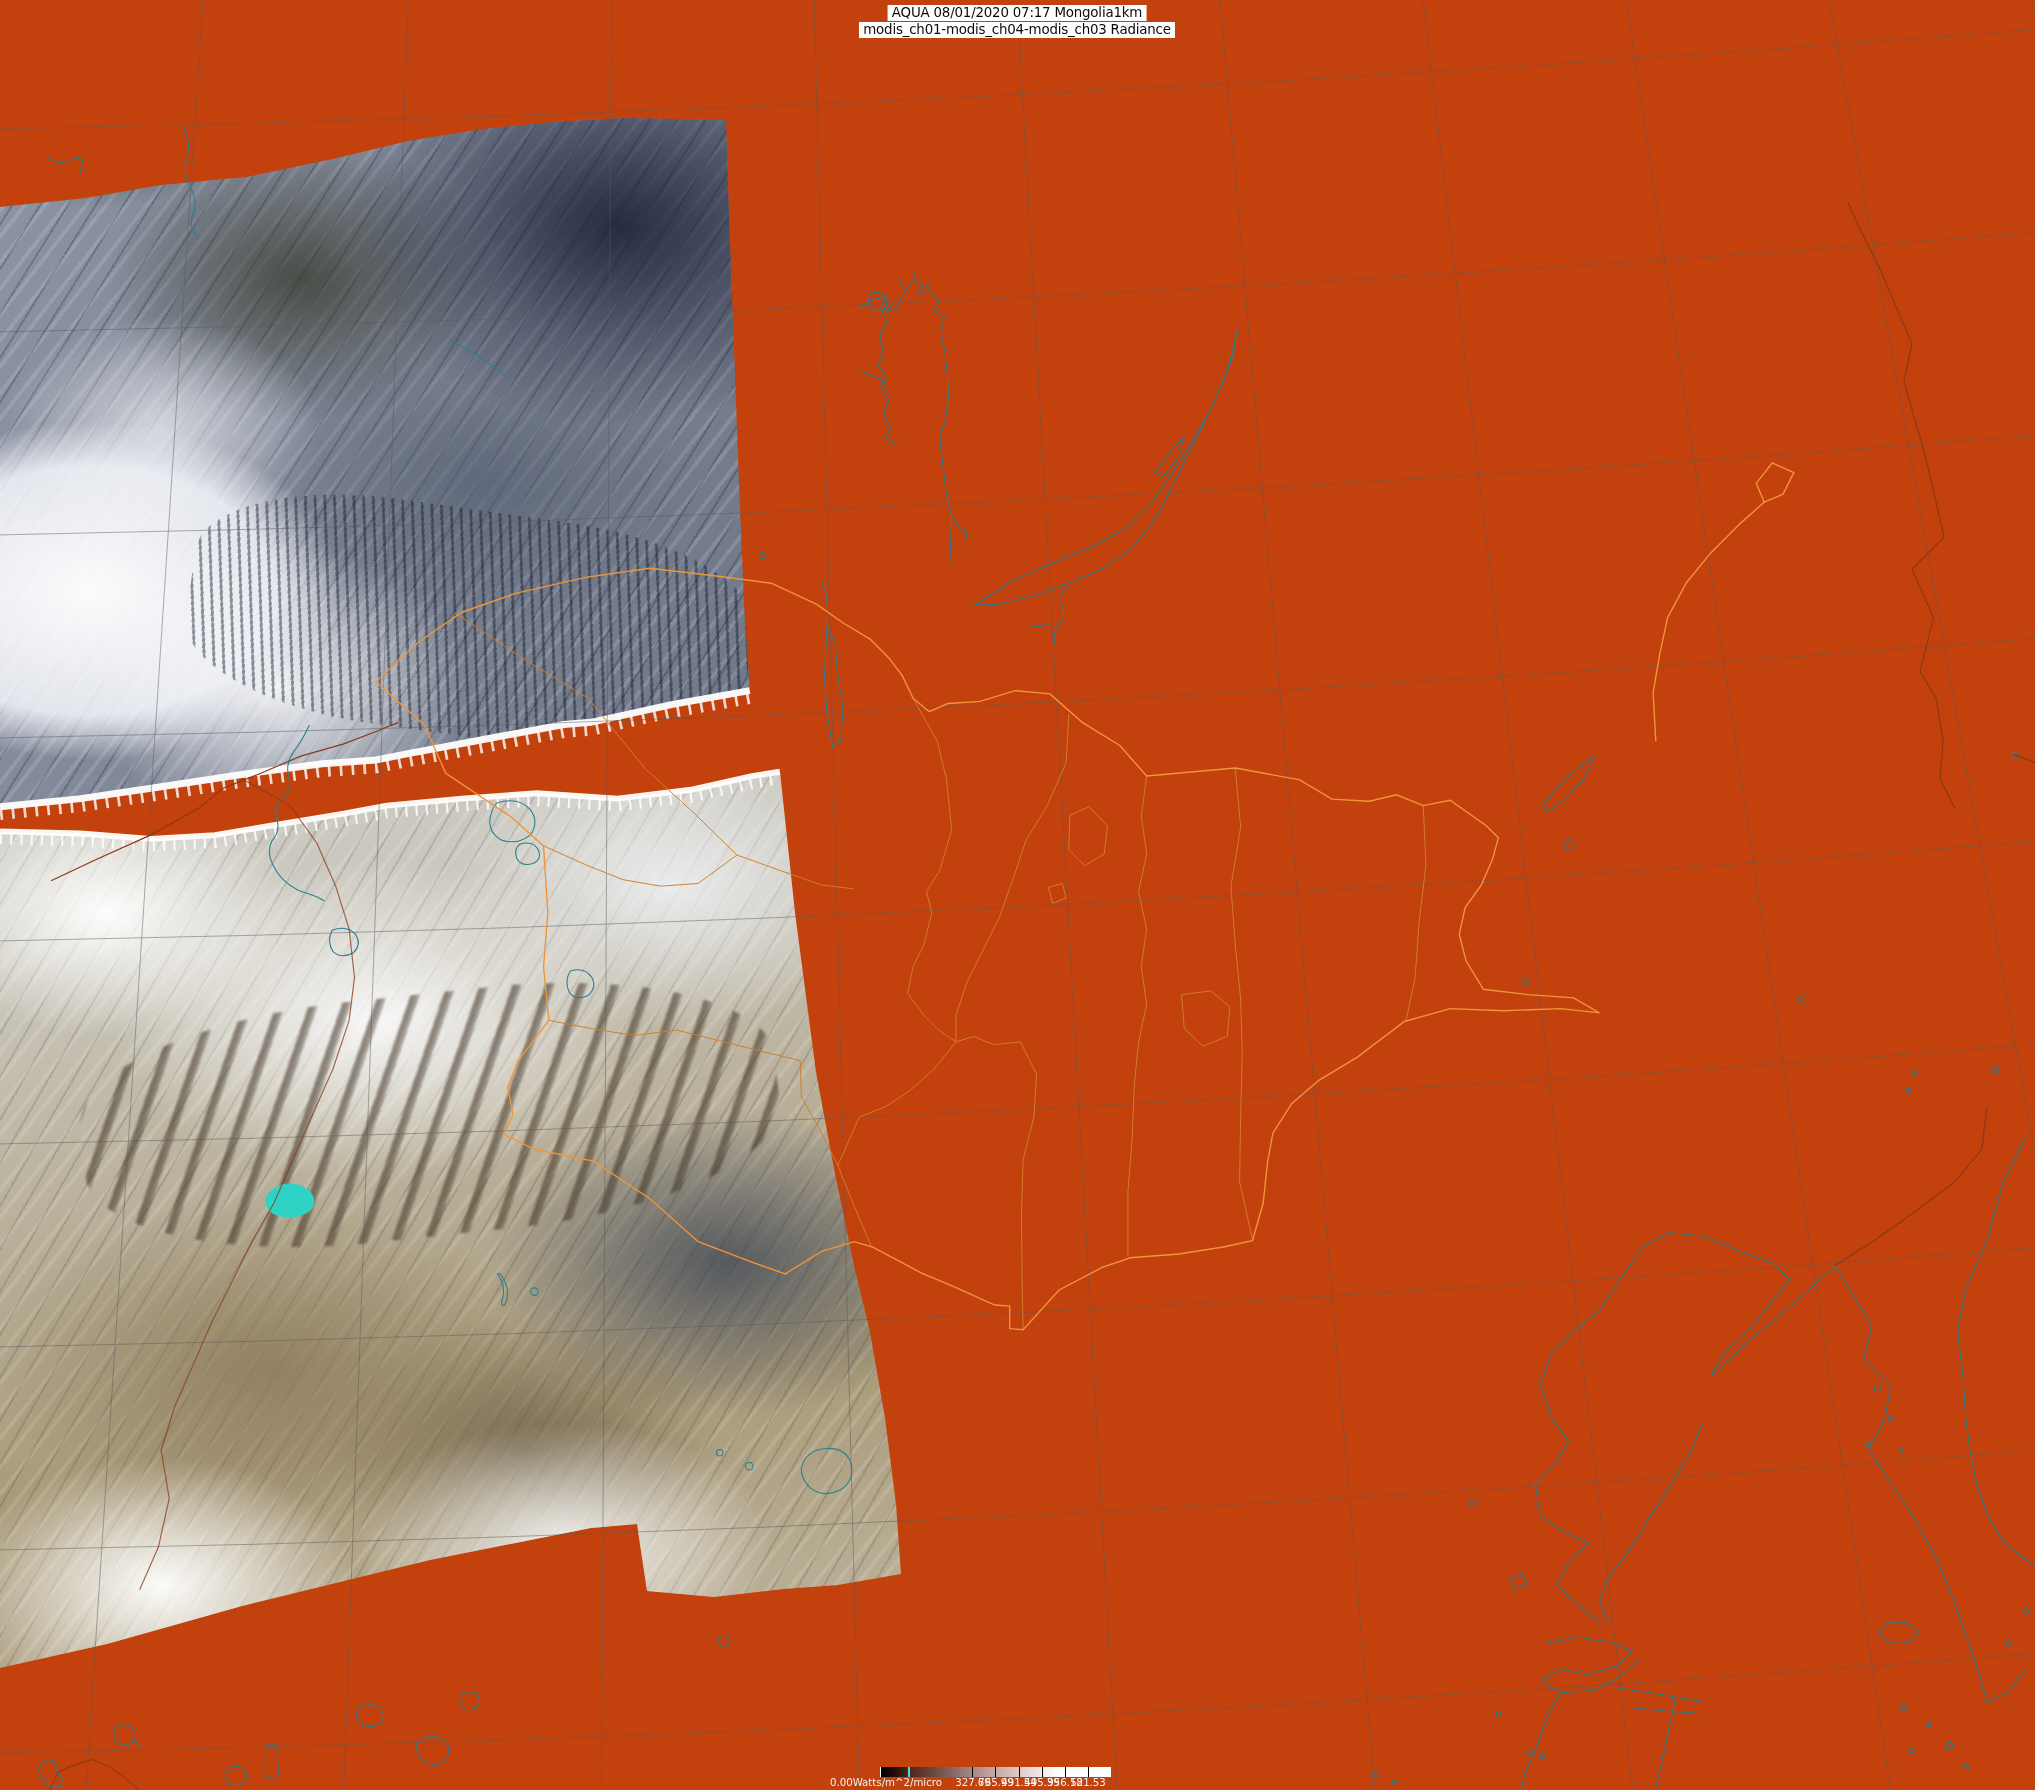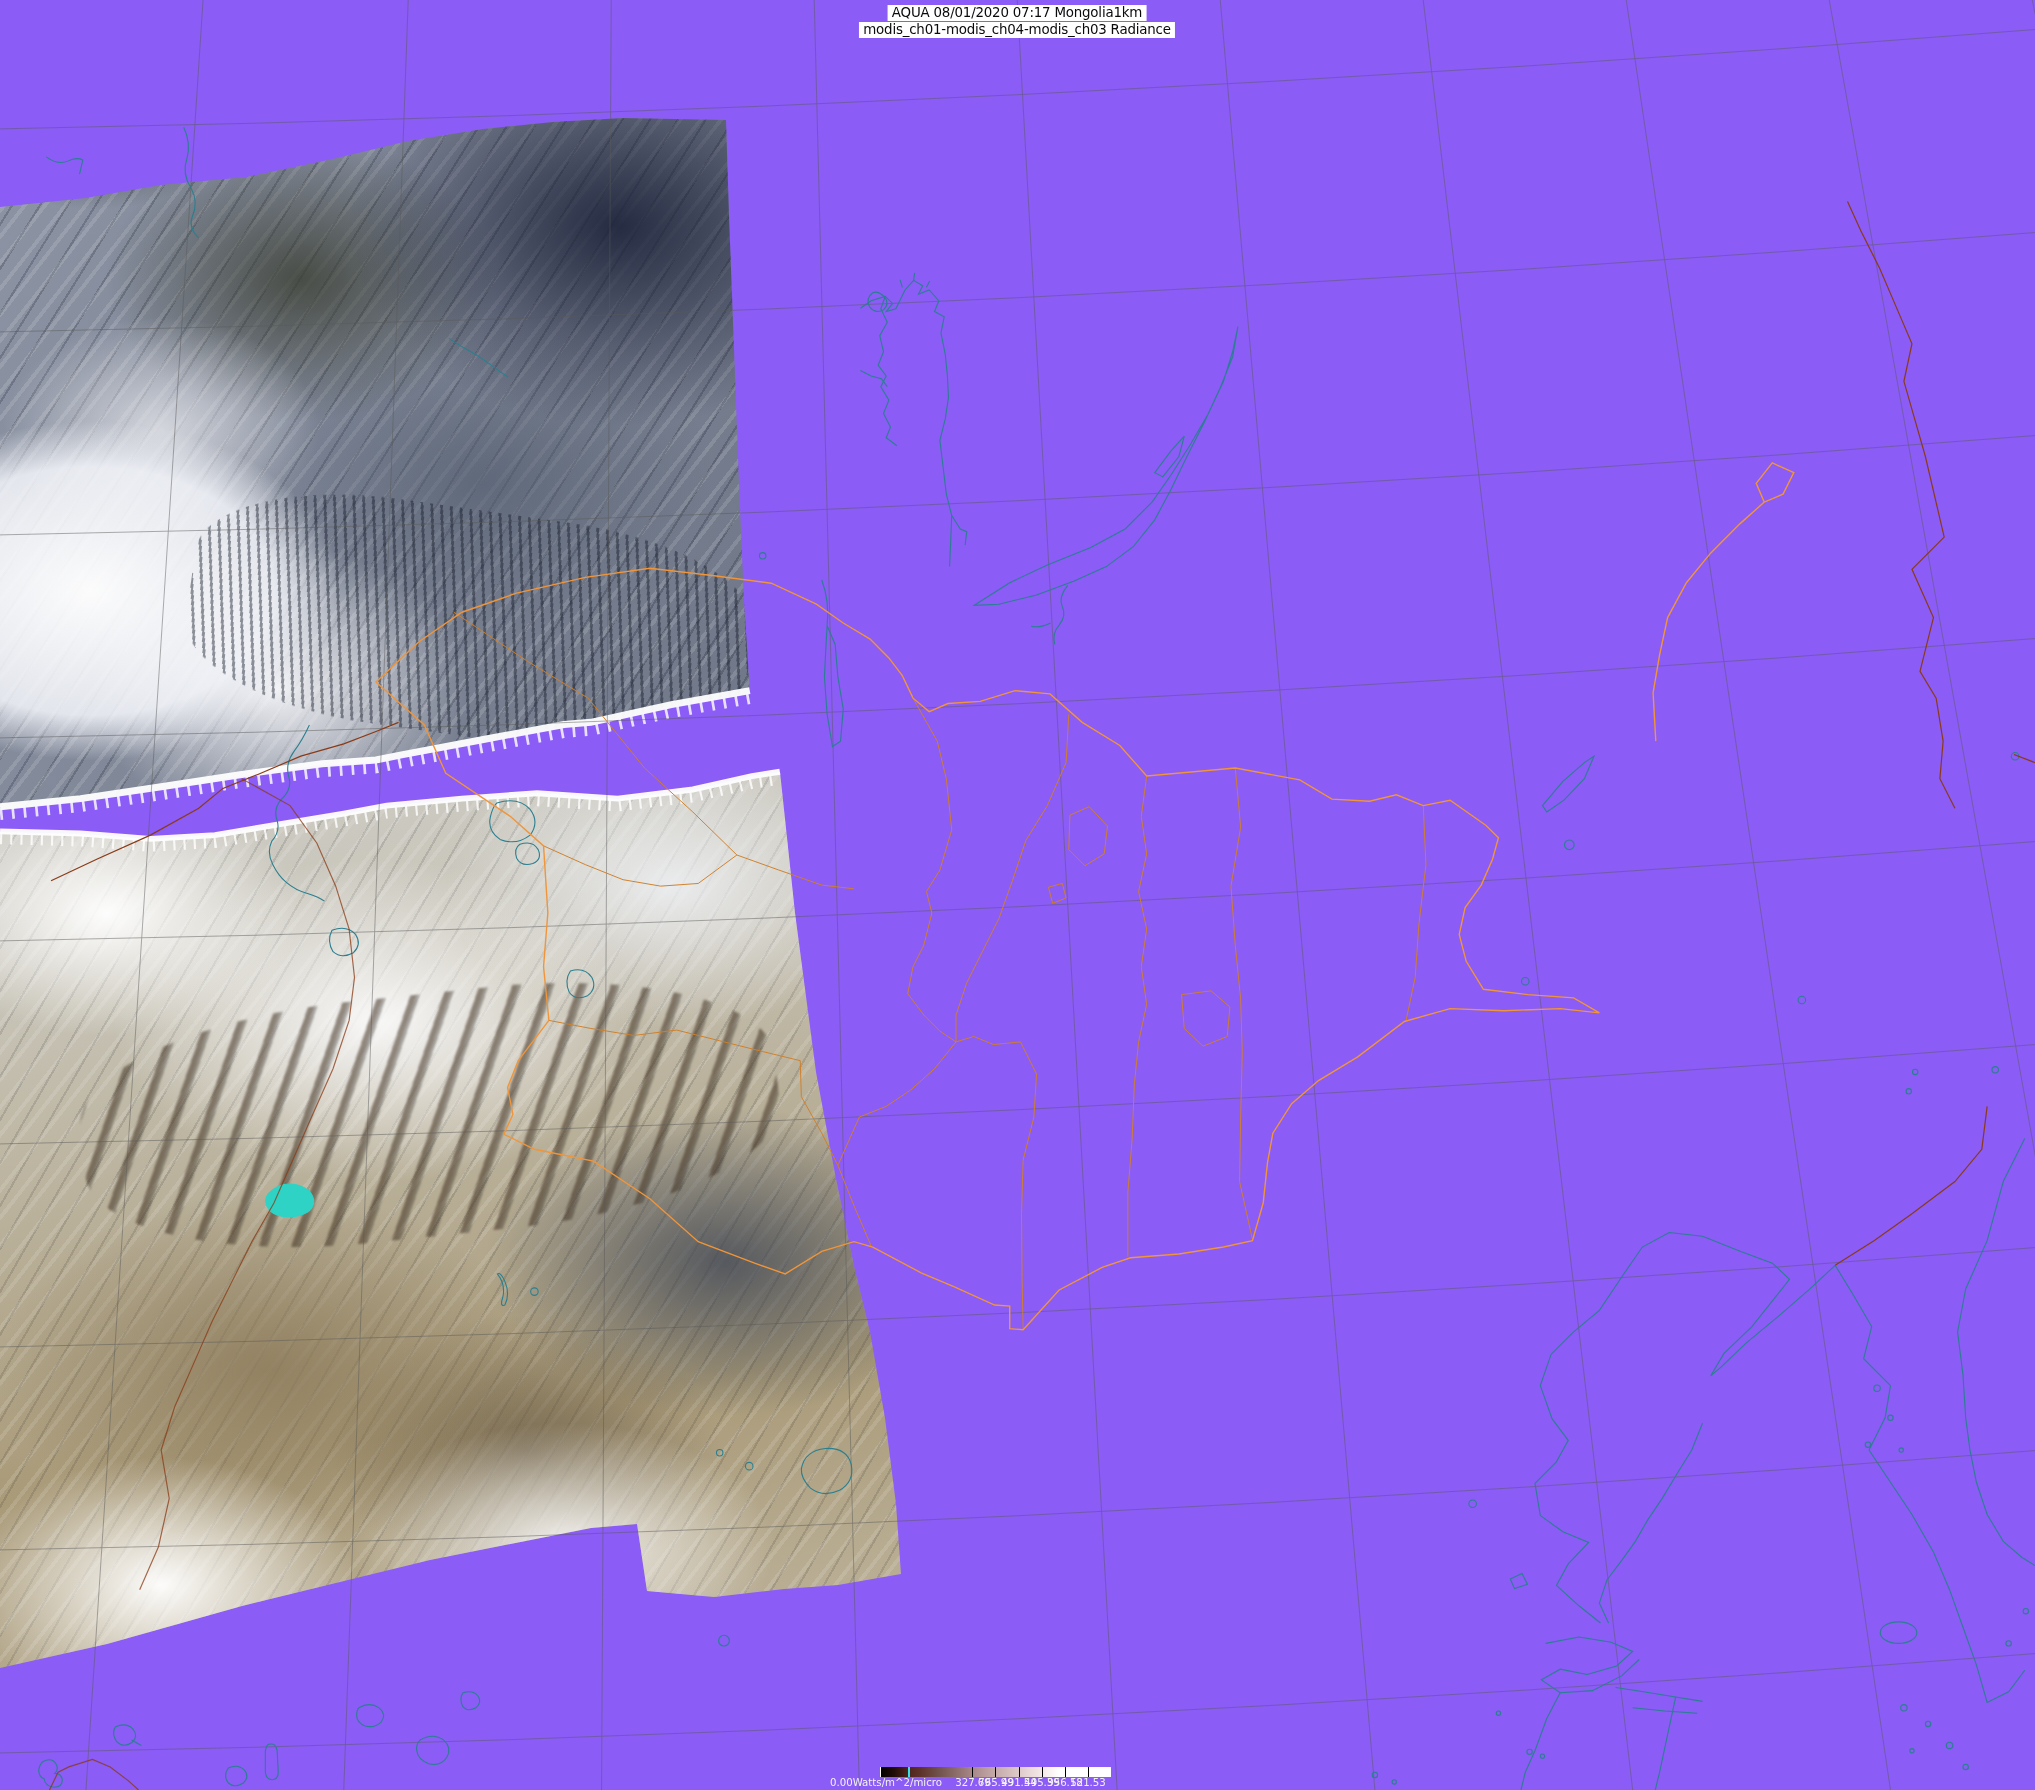--- a/index.html
+++ b/index.html
@@ -1,16 +1,16 @@
 <!DOCTYPE html>
 <html style="font-size:8.6px"><head>
 <meta charset="utf-8">
 <style>
   html,body{margin:0;padding:0;background:#000;}
-  #canvas{position:relative;width:2035px;height:1790px;background:#8b5cf6;overflow:hidden;
+  #canvas{position:relative;width:2035px;height:1790px;background:#c2410c;overflow:hidden;
           font-family:"DejaVu Sans","Liberation Sans",sans-serif;}
   
   .swath{position:absolute;inset:0;}
   #swath-upper{
     clip-path:polygon(0px 207px,86px 198px,161px 185px,247px 177px,333px 159px,408px 141px,
       483px 129px,553px 122px,623px 118px,726px 120px,729px 215px,734px 349px,739px 483px,
       744px 602px,750px 693px,671px 706px,591px 724px,564px 726px,483px 741px,
       403px 756px,376px 762px,322px 765px,242px 776px,161px 789px,81px 800px,0px 810px);
     background-image:
       radial-gradient(333px 226px at 91px 591px, rgba(255,255,255,.97), rgba(243,245,250,.85) 55%, rgba(0,0,0,0) 75%),

